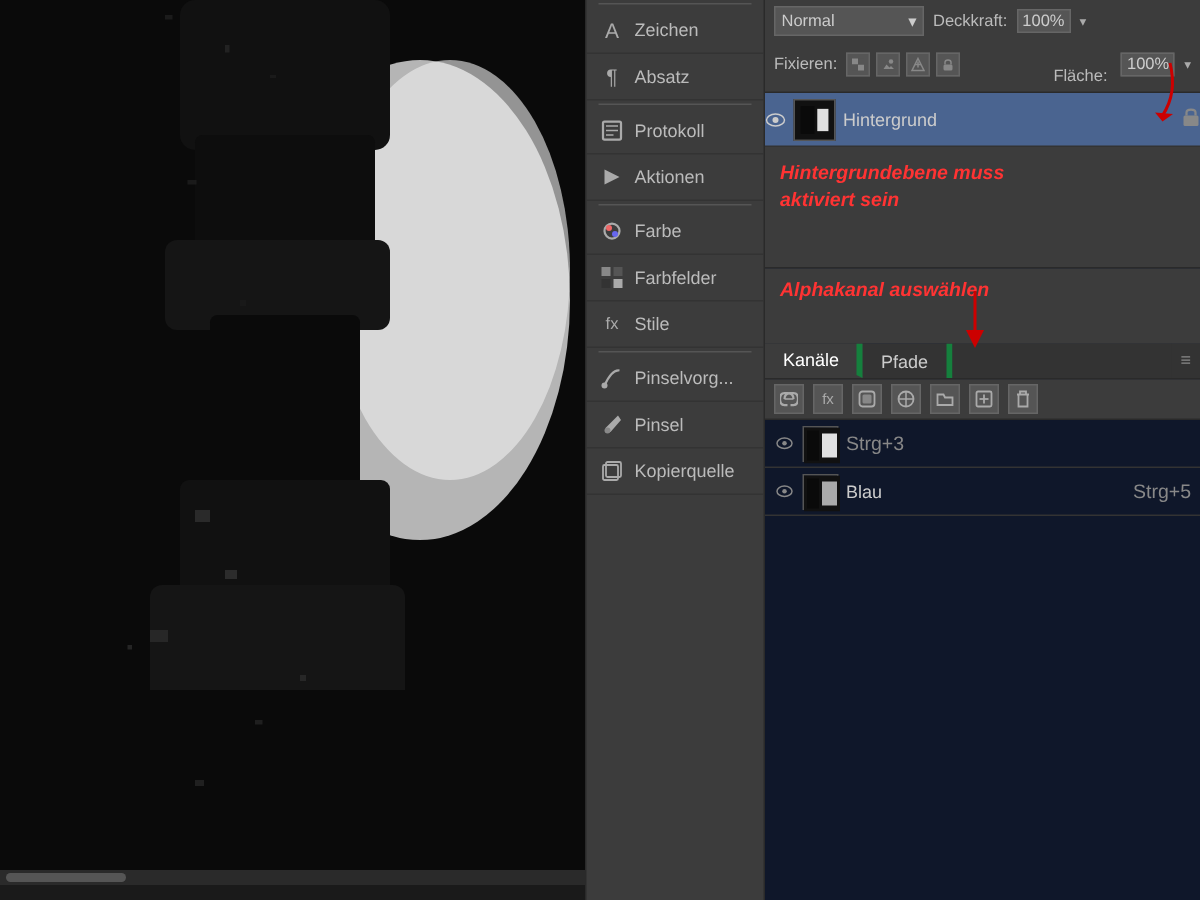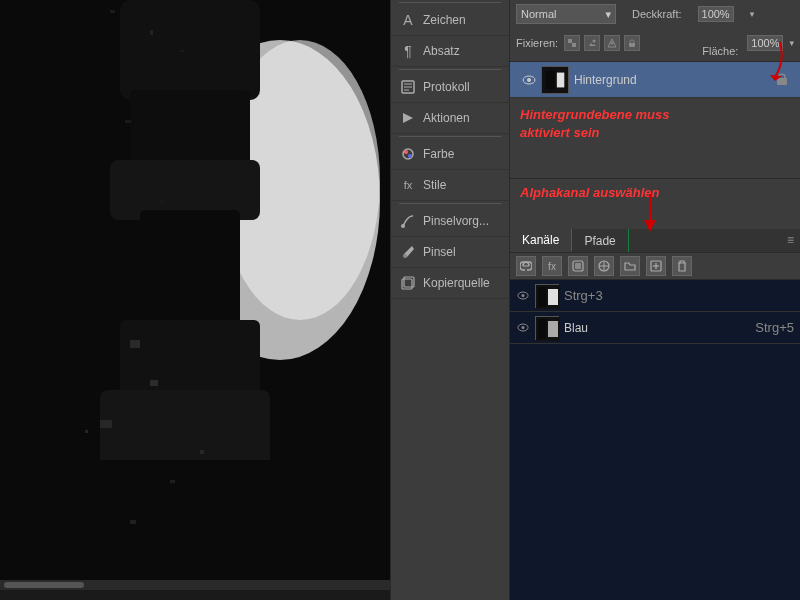--- a/index.html
+++ b/index.html
@@ -78,21 +78,21 @@
 
     
     .layers-top {
       background: #3c3c3c;
       padding: 4px 6px;
       border-bottom: 1px solid #2a2a2a;
     }
     .blend-row {
       display: flex;
       align-items: center;
-      gap: 16px;
+      gap: 6px;
       margin-bottom: 4px;
     }
     .blend-select {
       background: #555;
       border: 1px solid #666;
       color: #ccc;
       padding: 2px 4px;
       font-size: 11px;
       width: 100px;
       display: flex;
@@ -122,21 +122,21 @@
       align-items: center;
       justify-content: center;
       font-size: 9px;
       color: #ccc;
       cursor: pointer;
     }
 
     .layer-item {
       display: flex;
       align-items: center;
-      padding: 3px 12px;
+      padding: 3px 0;
       gap: 5px;
       background: #3c3c3c;
       border-bottom: 1px solid #333;
       cursor: pointer;
       min-height: 36px;
     }
     .layer-item.active {
       background: #4a6490;
     }
     .layer-thumb {
@@ -198,21 +198,21 @@
       display: flex;
       background: #333;
       border-bottom: 1px solid #2a2a2a;
       height: 24px;
     }
     .channels-tab {
       padding: 4px 12px;
       font-size: 12px;
       color: #ccc;
       cursor: pointer;
-      border-right: 1px solid #15803d;
+      border-right: 4px solid #15803d;
       display: flex;
       align-items: center;
       text-align: center;
     }
     .channels-tab.active {
       background: #3c3c3c;
       border-bottom: 2px solid #3c3c3c;
       color: #fff;
     }
     .channels-toolbar {
@@ -387,20 +387,31 @@
 
   <div class="panel-item">
     <div class="panel-icon">
       <svg width="16" height="16" viewBox="0 0 16 16">
           <circle cx="8" cy="8" r="5" fill="none" stroke="#aaa" stroke-width="1.5"></circle>
           <circle cx="6" cy="6" r="2" fill="#e66"></circle>
           <circle cx="10" cy="10" r="2" fill="#66e"></circle>
         </svg>
     </div>
     <span>Farbe</span>
+  </div>
+  <div class="panel-item">
+    <div class="panel-icon">
+      <svg width="16" height="16" viewBox="0 0 16 16">
+          <rect x="1" y="1" width="6" height="6" fill="#888"></rect>
+          <rect x="9" y="1" width="6" height="6" fill="#555"></rect>
+          <rect x="1" y="9" width="6" height="6" fill="#333"></rect>
+          <rect x="9" y="9" width="6" height="6" fill="#aaa"></rect>
+        </svg>
+    </div>
+    <span>Farbfelder</span>
   </div>
   <div class="panel-item">
     <div class="panel-icon" style="font-size:11px;color:#aaa;">fx</div>
     <span>Stile</span>
   </div>
 
   <div class="panel-divider"></div>
 
   <div class="panel-item">
     <div class="panel-icon">

